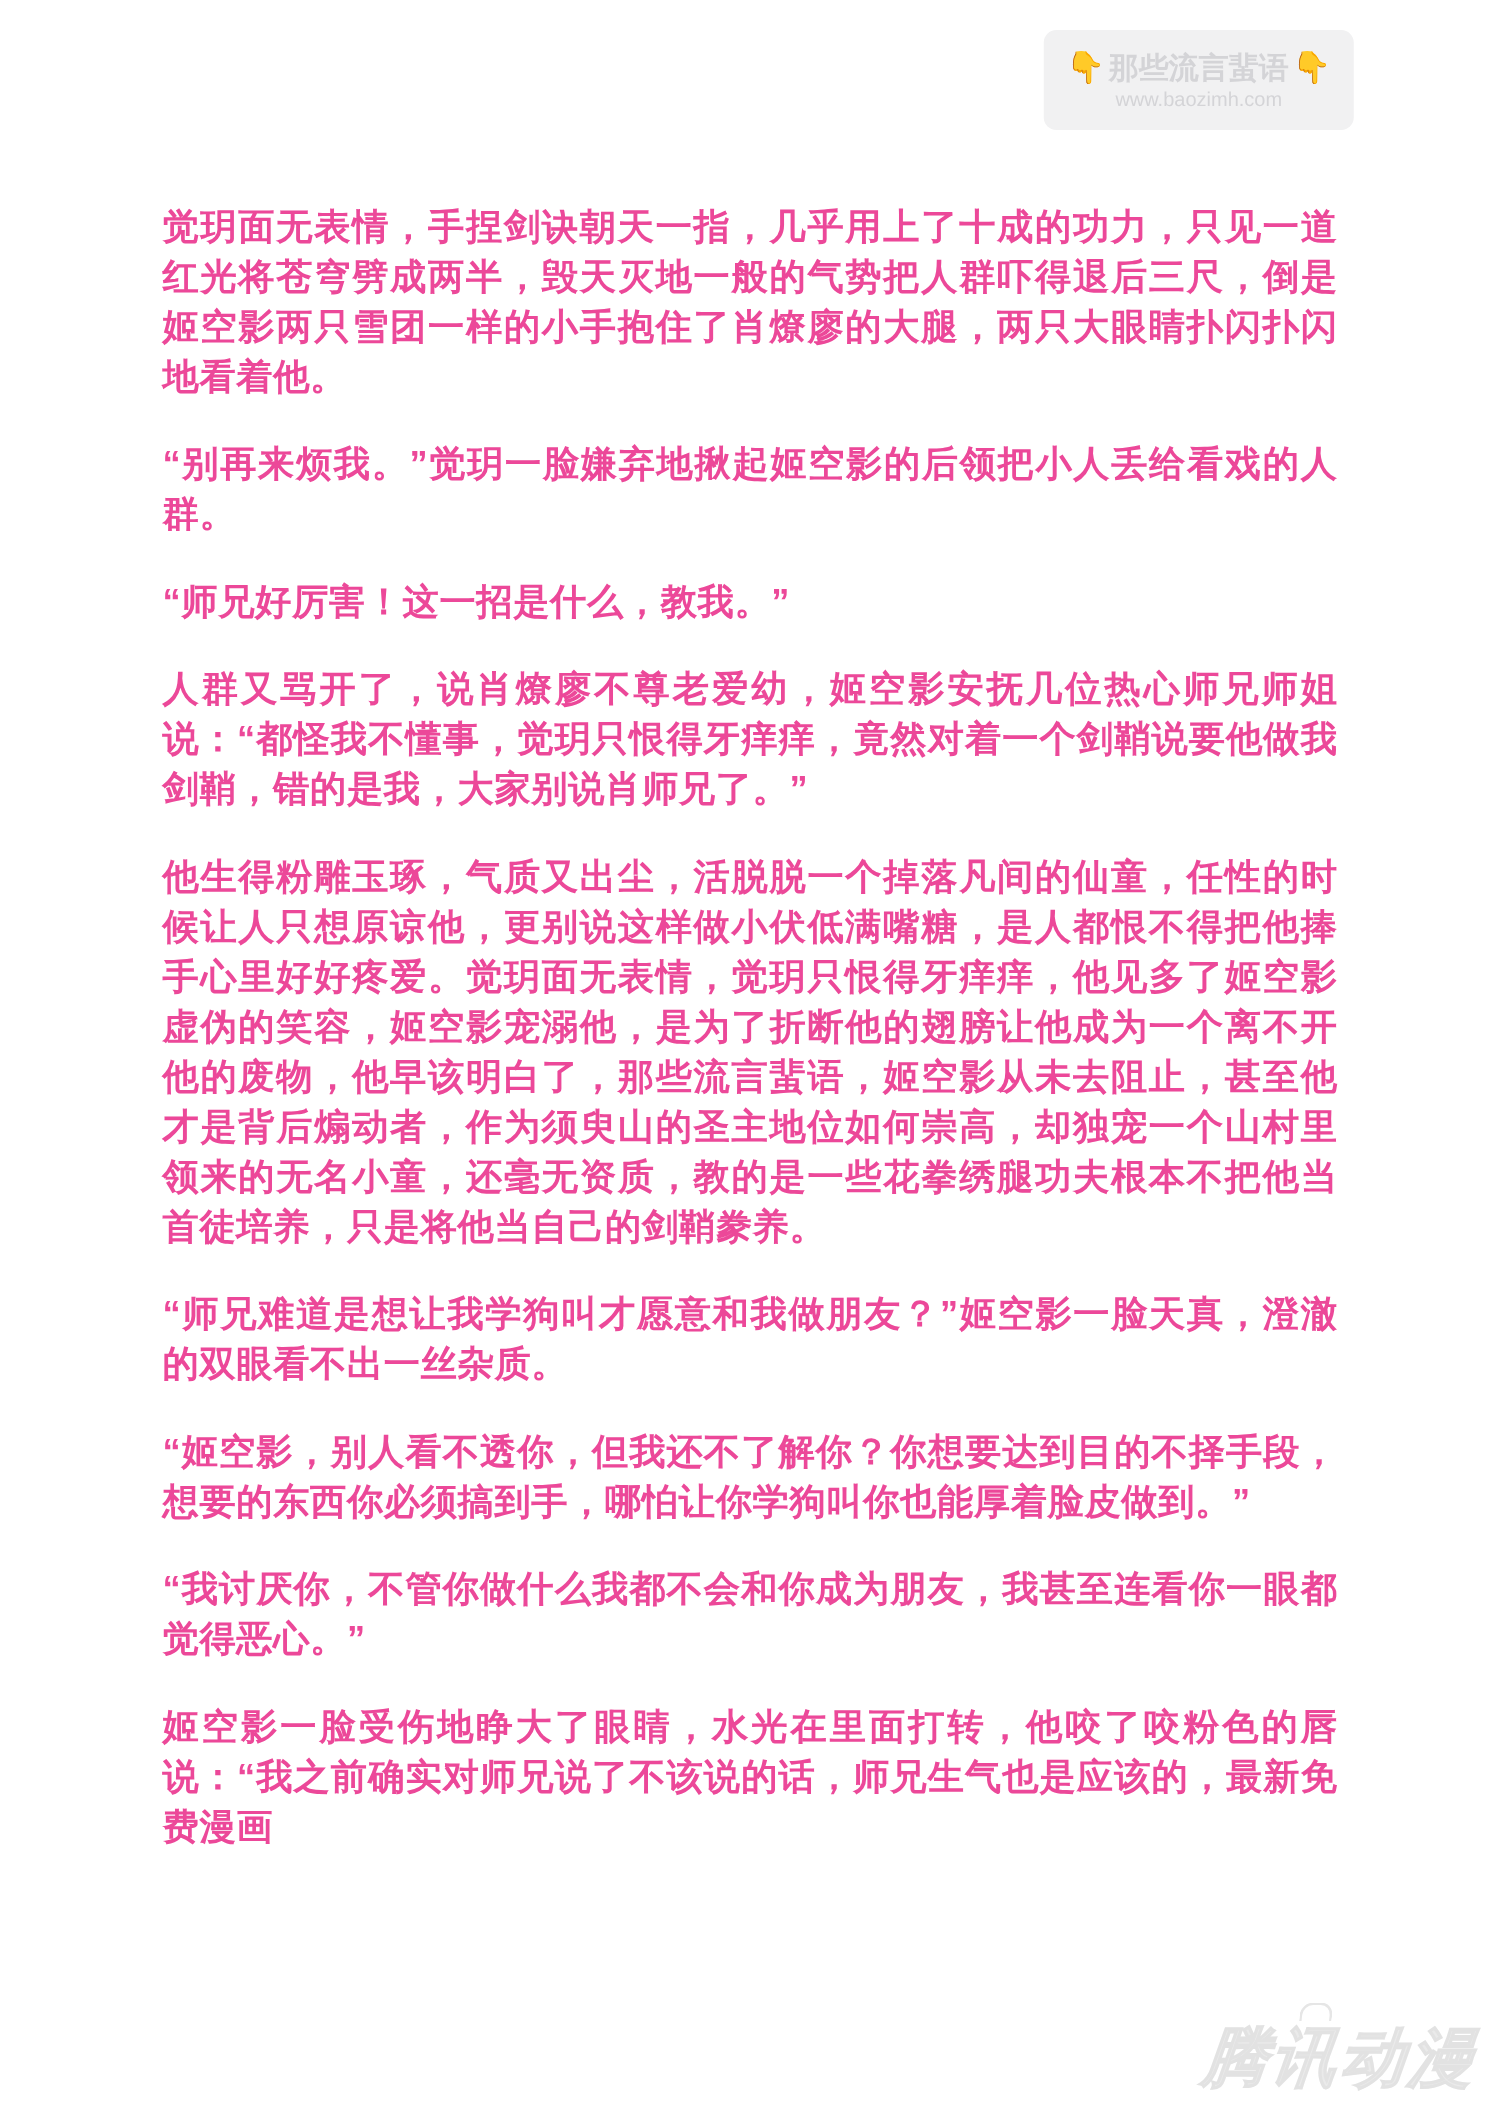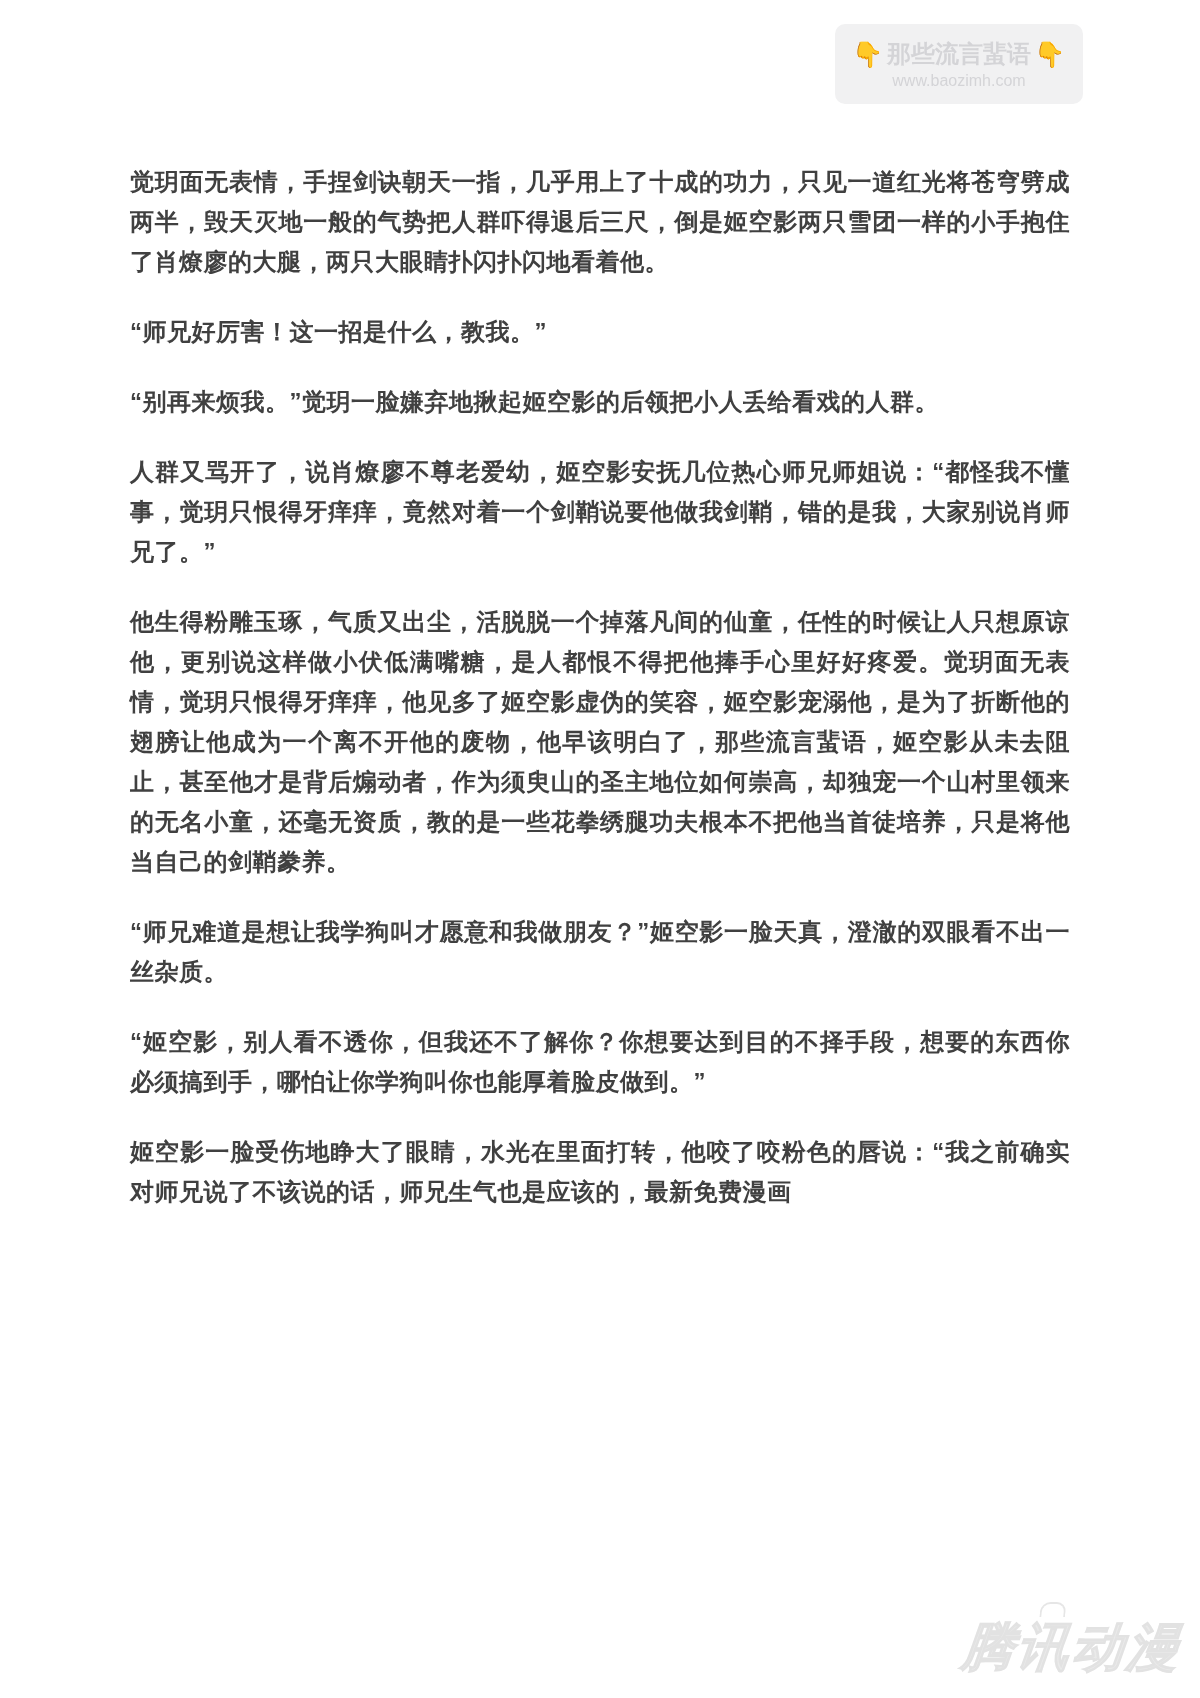--- a/index.html
+++ b/index.html
@@ -48,22 +48,22 @@
     color: #d4d4d7;
     white-space: nowrap;
   }
 
   
   .content {
     position: absolute;
     top: 162px;
     left: 130px;
     width: 940px;
-    color: #404040;
-    font-size: 24px;
+    color: #ec4899;
+    font-size: 29px;
     line-height: 40px;
     font-weight: 600;
     letter-spacing: 0.5px;
     text-align: justify;
   }
   .content p { margin: 0 0 30px 0; }
 
   
   .logo {
     position: absolute;
@@ -100,25 +100,26 @@
     <div class="badge-line1">
       <span class="emoji">👇</span>
       <span>那些流言蜚语</span>
       <span class="emoji">👇</span>
     </div>
     <div class="badge-url">www.baozimh.com</div>
   </div>
 
   <div class="content">
     <p>觉玥面无表情，手捏剑诀朝天一指，几乎用上了十成的功力，只见一道红光将苍穹劈成两半，毁天灭地一般的气势把人群吓得退后三尺，倒是姬空影两只雪团一样的小手抱住了肖燎廖的大腿，两只大眼睛扑闪扑闪地看着他。</p>
+    <p>“别再来烦我。”觉玥一脸嫌弃地揪起姬空影的后领把小人丢给看戏的人群。</p>
     <p>“师兄好厉害！这一招是什么，教我。”</p>
-    <p>“别再来烦我。”觉玥一脸嫌弃地揪起姬空影的后领把小人丢给看戏的人群。</p>
     <p>人群又骂开了，说肖燎廖不尊老爱幼，姬空影安抚几位热心师兄师姐说：“都怪我不懂事，觉玥只恨得牙痒痒，竟然对着一个剑鞘说要他做我剑鞘，错的是我，大家别说肖师兄了。”</p>
     <p>他生得粉雕玉琢，气质又出尘，活脱脱一个掉落凡间的仙童，任性的时候让人只想原谅他，更别说这样做小伏低满嘴糖，是人都恨不得把他捧手心里好好疼爱。觉玥面无表情，觉玥只恨得牙痒痒，他见多了姬空影虚伪的笑容，姬空影宠溺他，是为了折断他的翅膀让他成为一个离不开他的废物，他早该明白了，那些流言蜚语，姬空影从未去阻止，甚至他才是背后煽动者，作为须臾山的圣主地位如何崇高，却独宠一个山村里领来的无名小童，还毫无资质，教的是一些花拳绣腿功夫根本不把他当首徒培养，只是将他当自己的剑鞘豢养。</p>
     <p>“师兄难道是想让我学狗叫才愿意和我做朋友？”姬空影一脸天真，澄澈的双眼看不出一丝杂质。</p>
     <p>“姬空影，别人看不透你，但我还不了解你？你想要达到目的不择手段，想要的东西你必须搞到手，哪怕让你学狗叫你也能厚着脸皮做到。”</p>
+    <p>“我讨厌你，不管你做什么我都不会和你成为朋友，我甚至连看你一眼都觉得恶心。”</p>
     <p>姬空影一脸受伤地睁大了眼睛，水光在里面打转，他咬了咬粉色的唇说：“我之前确实对师兄说了不该说的话，师兄生气也是应该的，最新免费漫画</p>
   </div>
 
   <span class="mascot"></span>
   <div class="logo">腾讯动漫</div>
 
 </div>
 
 </body></html>

